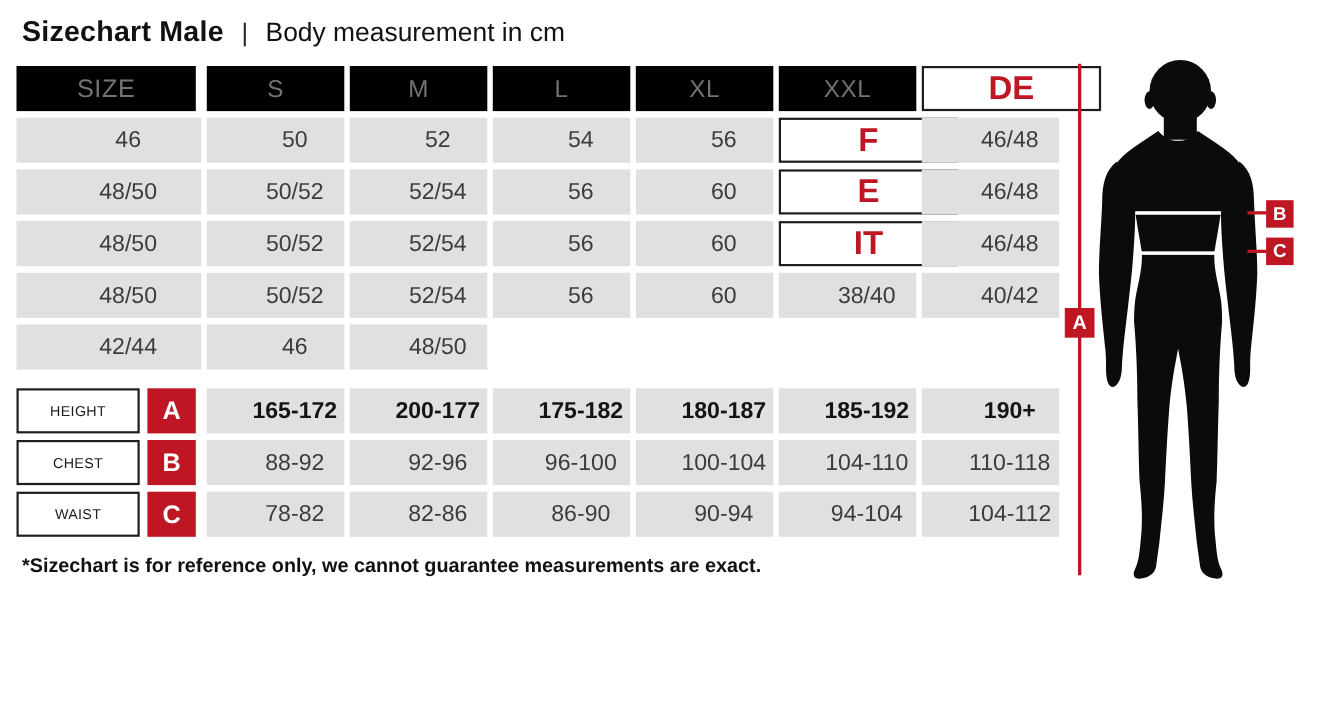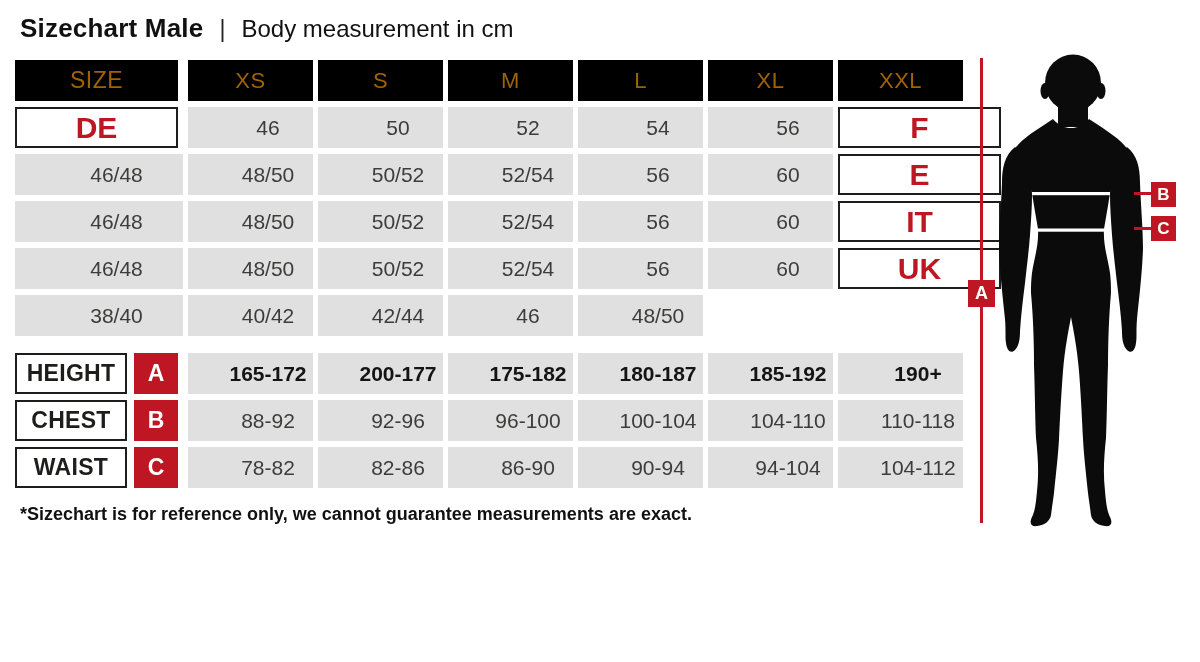--- a/index.html
+++ b/index.html
@@ -21,21 +21,21 @@
     position: absolute; left: 15px;
     display: grid;
     grid-template-columns: 168px repeat(6, 125px);
     grid-auto-rows: 41px;
     column-gap: 5px; row-gap: 6px;
   }
   .grid-top { top: 60px; }
   .grid-measure { top: 353px; }
 
   .hcell {
-    background: #000; color: #a16207;
+    background: #000; color: #737373;
     display: flex; align-items: center; justify-content: center;
     font-size: 22px; letter-spacing: 0.5px;
   }
   .hsize { width: 163px; font-size: 23px; }
 
   .cell {
     background: #e0e0e0; color: #3c3c3b;
     display: flex; align-items: center; justify-content: center;
     font-size: 21px;
     padding-left: 35px;
@@ -45,21 +45,21 @@
   .lblbox {
     width: 163px; background: #fff;
     border: 2.5px solid #1d1d1b;
     color: #be1622; font-weight: bold; font-size: 30px;
     display: flex; align-items: center; justify-content: center;
   }
 
   .mwrap { width: 163px; display: flex; justify-content: space-between; }
   .mbox {
     width: 112px; background: #fff; border: 2.5px solid #1d1d1b;
-    color: #1d1d1b; font-weight: bold; font-size: 23px; letter-spacing: 0.3px;
+    color: #1d1d1b; font-weight: normal; font-size: 13px; letter-spacing: 0.3px;
     display: flex; align-items: center; justify-content: center;
   }
   .msq {
     width: 44px; background: #be1622; color: #fff;
     font-weight: bold; font-size: 23px;
     display: flex; align-items: center; justify-content: center;
   }
 
   
   .footnote {
@@ -89,21 +89,20 @@
 
   <div class="title">
     <span class="t-main">Sizechart Male</span>
     <span class="t-sep">|</span>
     <span class="t-sub">Body measurement in cm</span>
   </div>
 
   <div class="grid grid-top">
 
     <div class="hcell hsize">SIZE</div>
-    <div class="hcell">XS</div>
     <div class="hcell">S</div>
     <div class="hcell">M</div>
     <div class="hcell">L</div>
     <div class="hcell">XL</div>
     <div class="hcell">XXL</div>
 
     <div class="lblbox">DE</div>
     <div class="cell">46</div>
     <div class="cell">50</div>
     <div class="cell">52</div>
@@ -127,21 +126,20 @@
     <div class="cell">60</div>
 
     <div class="lblbox">IT</div>
     <div class="cell">46/48</div>
     <div class="cell">48/50</div>
     <div class="cell">50/52</div>
     <div class="cell">52/54</div>
     <div class="cell">56</div>
     <div class="cell">60</div>
 
-    <div class="lblbox">UK</div>
     <div class="cell">38/40</div>
     <div class="cell">40/42</div>
     <div class="cell">42/44</div>
     <div class="cell">46</div>
     <div class="cell">48/50</div>
   </div>
 
   <div class="grid grid-measure">
 
     <div class="mwrap">

